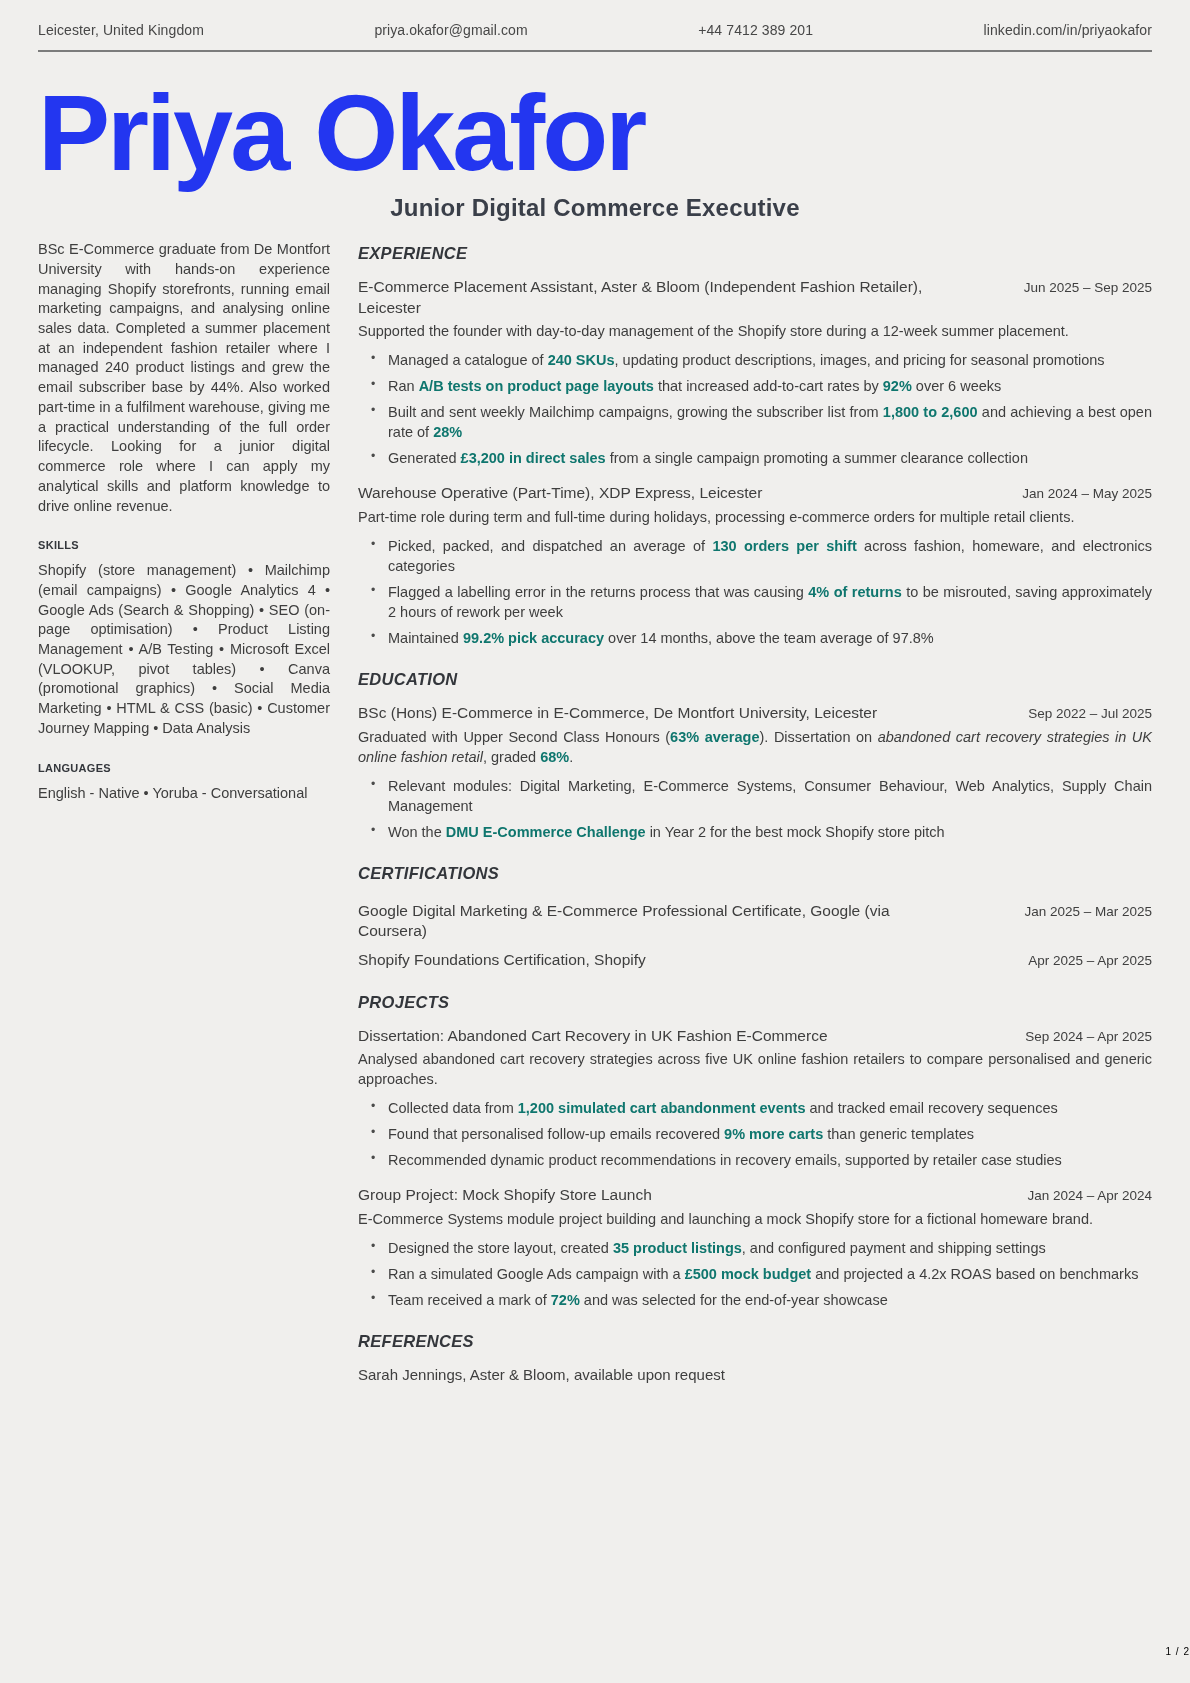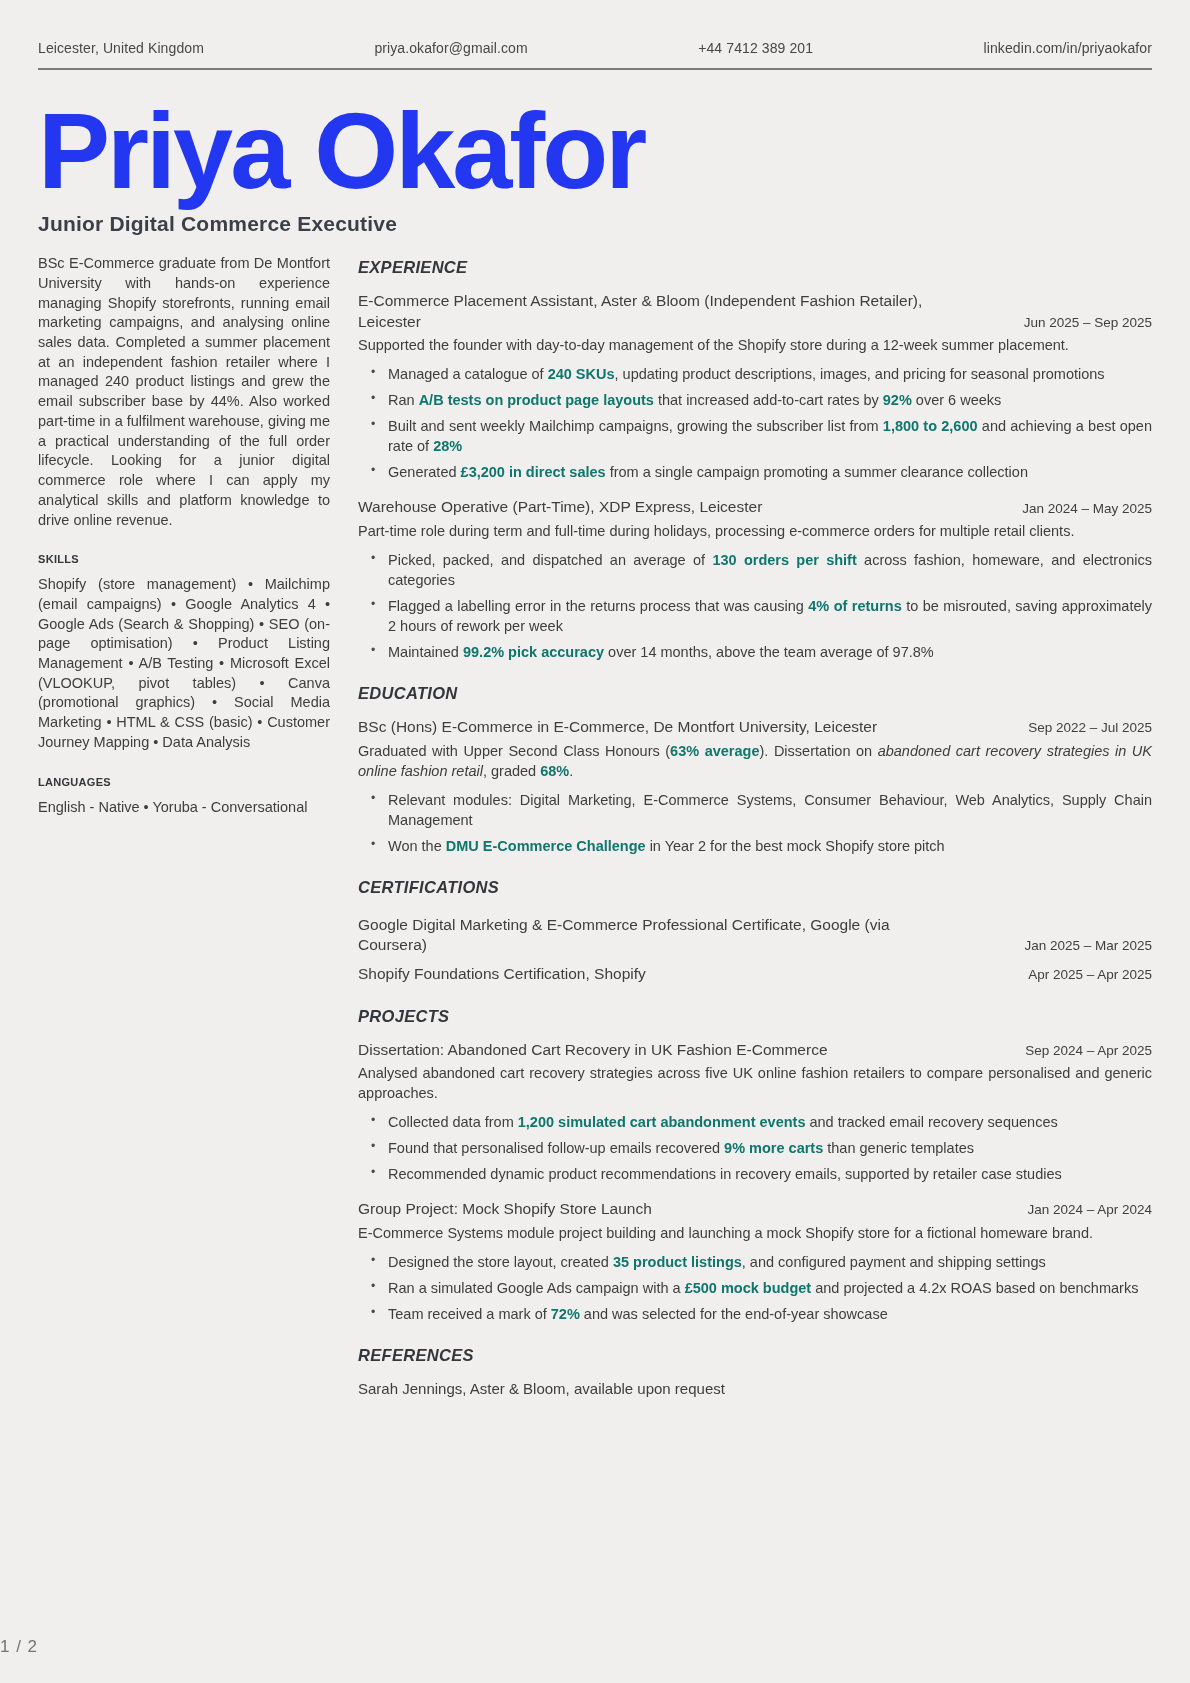--- a/index.html
+++ b/index.html
@@ -10,39 +10,39 @@
   }
   *{margin:0;padding:0;box-sizing:border-box;}
   html,body{background:#e6e6e6;}
   body{font-family:"Liberation Sans","DejaVu Sans",sans-serif;}
   .page{
     position:relative;
     width:1190px;height:1683px;
     margin:0 auto;
     background:var(--bg);
     color:var(--body);
-    padding:40px 38px 0 38px;
+    padding:22px 38px 0 38px;
     overflow:hidden;
   }
   
   .contact-bar{
     display:flex;justify-content:space-between;align-items:baseline;
     font-size:14px;color:#474747;letter-spacing:.1px;
   }
   .rule{height:2px;background:#7c7c7c;margin-top:12px;}
   
   .name{
     color:var(--accent);
     font-size:108px;line-height:1.02;
     font-weight:700;letter-spacing:-3px;
     margin-top:26px;
   }
   .role{
-    color:#3a3f49;font-size:21px;font-weight:700;
-    margin-top:6px;letter-spacing:.2px;
+    color:#3a3f49;font-size:24px;font-weight:700;
+    margin-top:6px;letter-spacing:.2px;text-align:center;
   }
   
   .cols{
     display:grid;
     grid-template-columns:292px 1fr;
     column-gap:28px;
     margin-top:18px;
   }
   .left{font-size:14.5px;line-height:1.36;}
   .left p{text-align:justify;}
@@ -52,21 +52,21 @@
   }
   .right{font-size:14.5px;line-height:1.38;}
   .sec{
     font-size:16.5px;color:var(--head);font-weight:700;
     letter-spacing:.3px;
     margin:20px 0 12px 0;
     font-style:italic;
   }
   section:first-child .sec{margin-top:2px;}
   .entry{margin-bottom:15px;}
-  .entry-head{display:flex;align-items:flex-end;gap:45px;}
+  .entry-head{display:flex;align-items:flex-start;gap:45px;}
   .entry-title{flex:1;font-size:15.5px;line-height:1.34;}
   .entry-date{
     white-space:nowrap;margin-left:22px;
     font-size:13.5px;color:#3f3f3f;
     padding-top:2px;
   }
   .entry-desc{margin-top:3px;text-align:justify;}
   .entry ul{list-style:none;margin:9px 0 2px 0;}
   .entry li{
     position:relative;
@@ -77,21 +77,21 @@
   .entry li::before{
     content:"\2022";
     position:absolute;left:13px;top:0;
     font-size:.85em;color:#4a4a4a;
   }
   .b{font-weight:700;color:#0f766e;}
   .i{font-style:italic;}
   .ref-line{font-size:15px;}
   .footer{
     position:absolute;left:0;bottom:26px;width:100%;
-    text-align:left;font-size:17px;color:#737373;letter-spacing:1px;
+    text-align:right;font-size:10px;color:#000000;letter-spacing:1px;
   }
 </style>
 </head>
 <body>
 
 <div class="page">
 
   <header class="contact-bar">
     <span>Leicester, United Kingdom</span>
     <span>priya.okafor@gmail.com</span>

